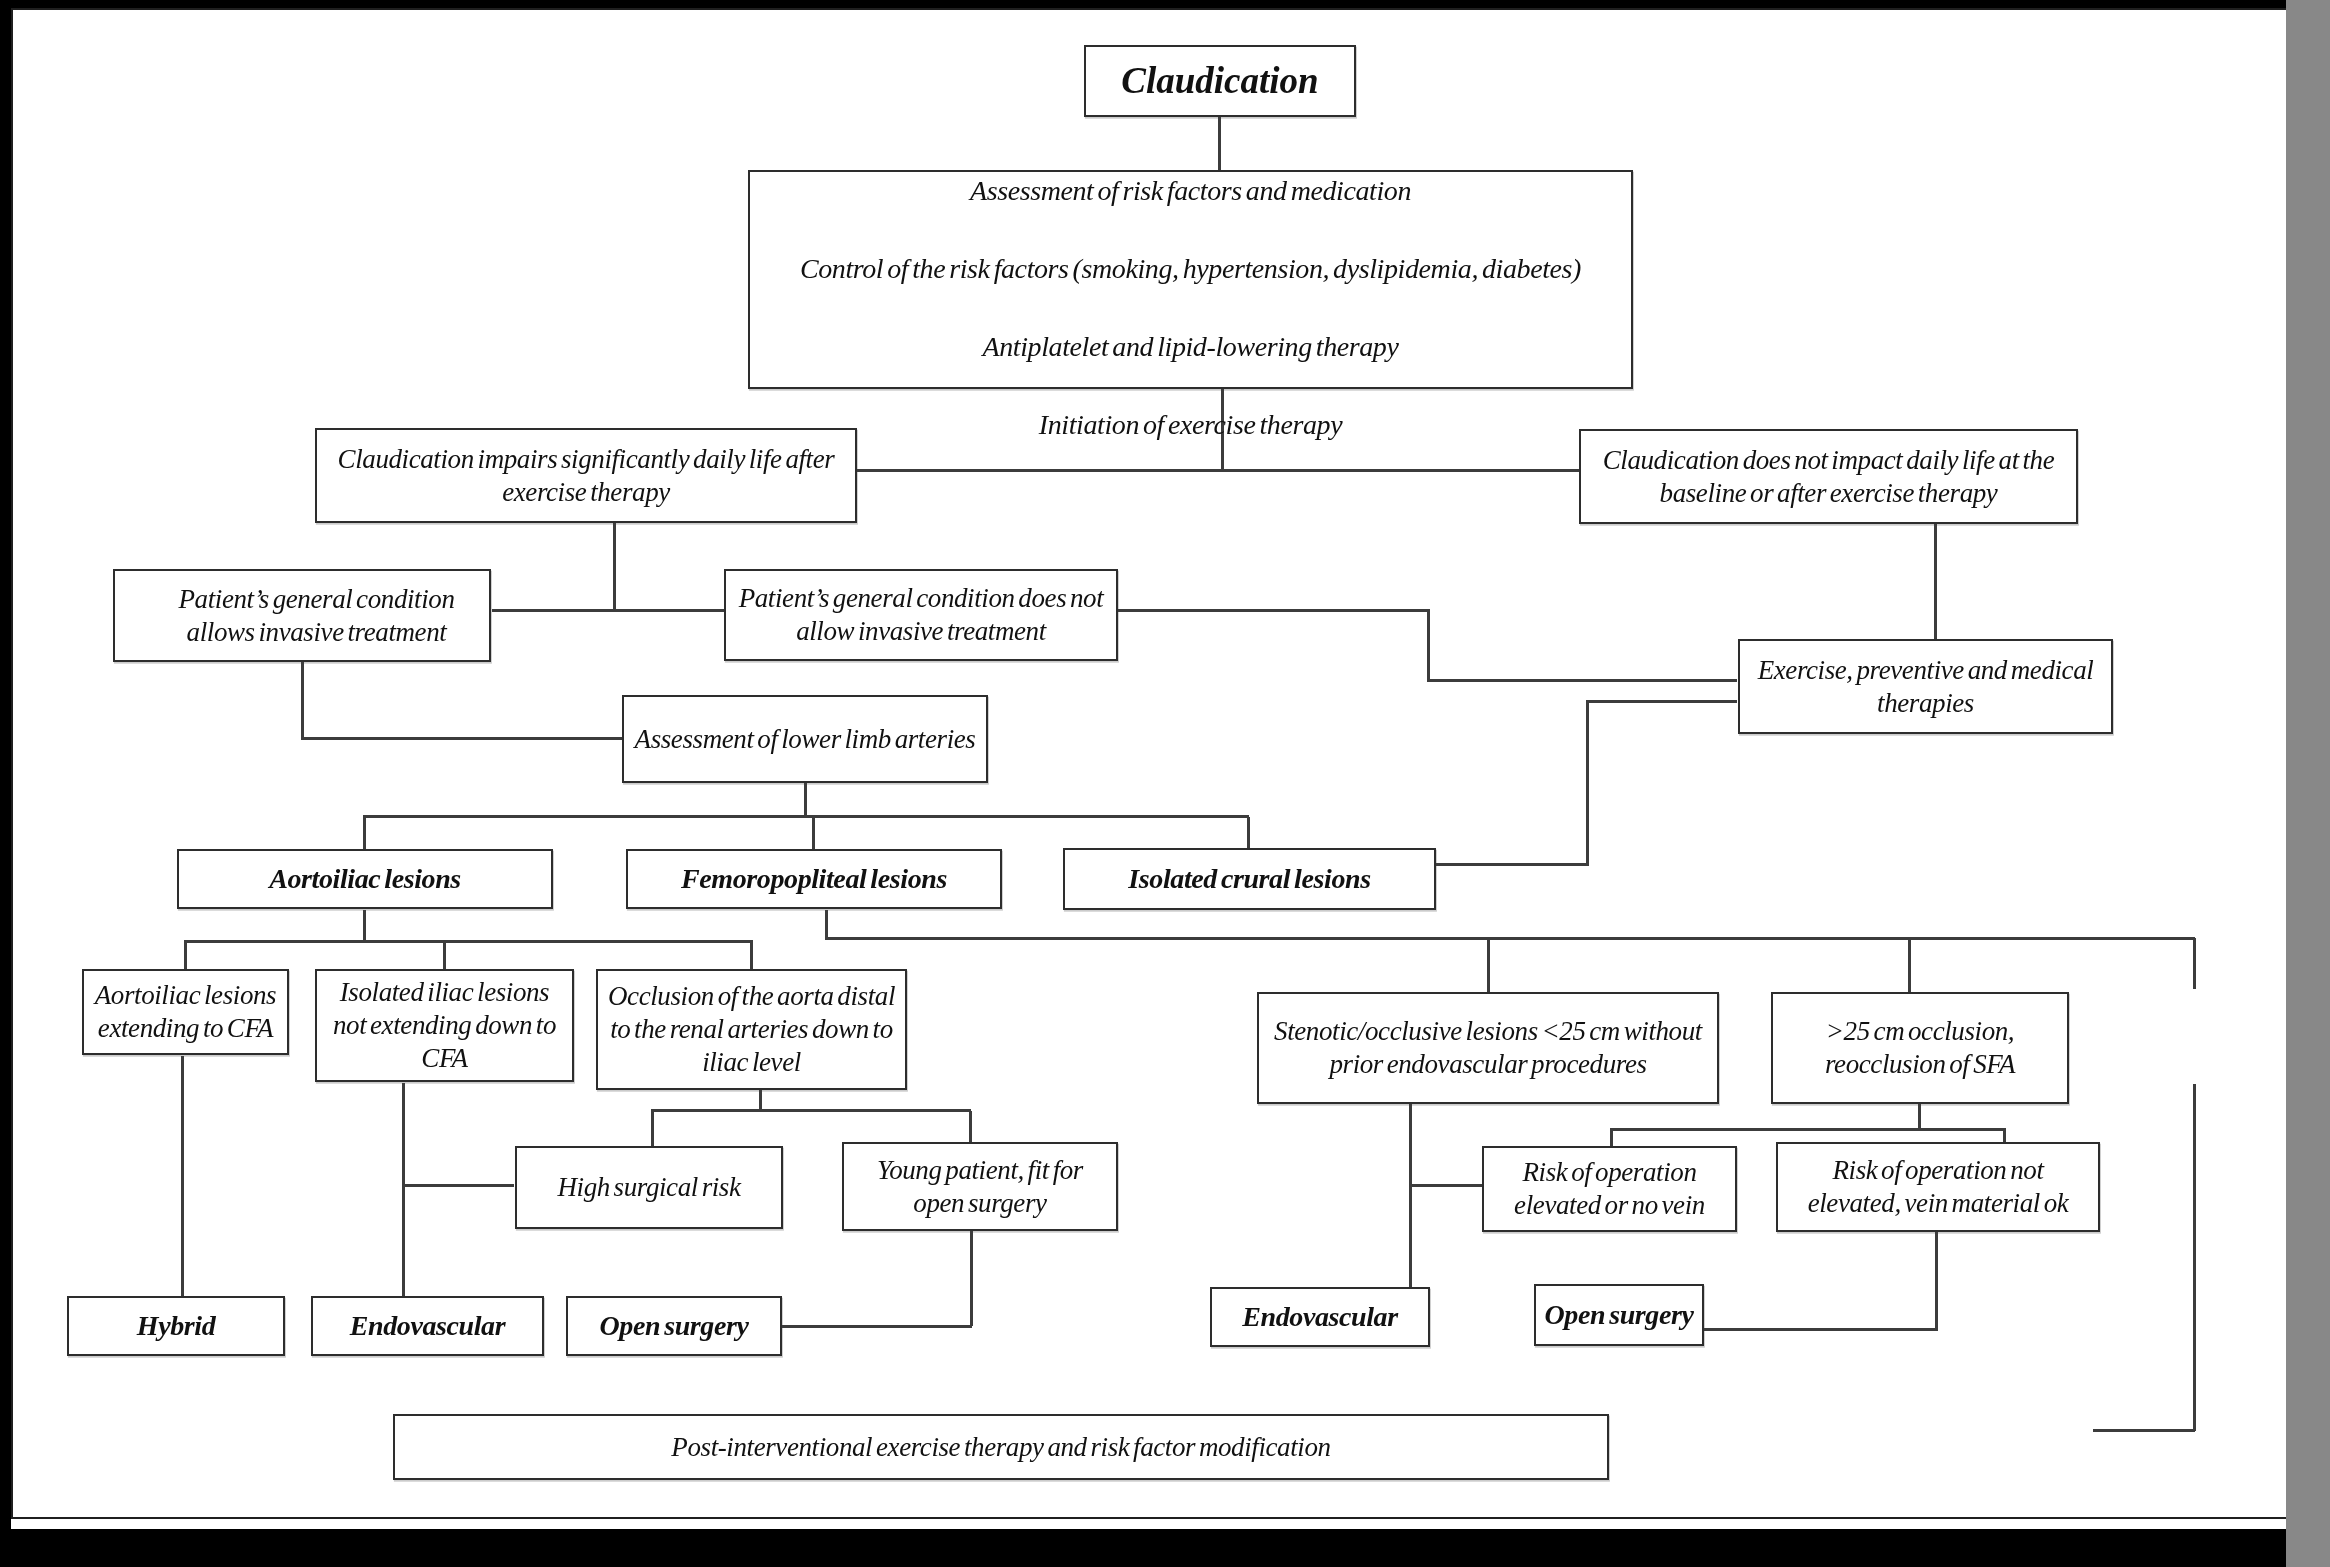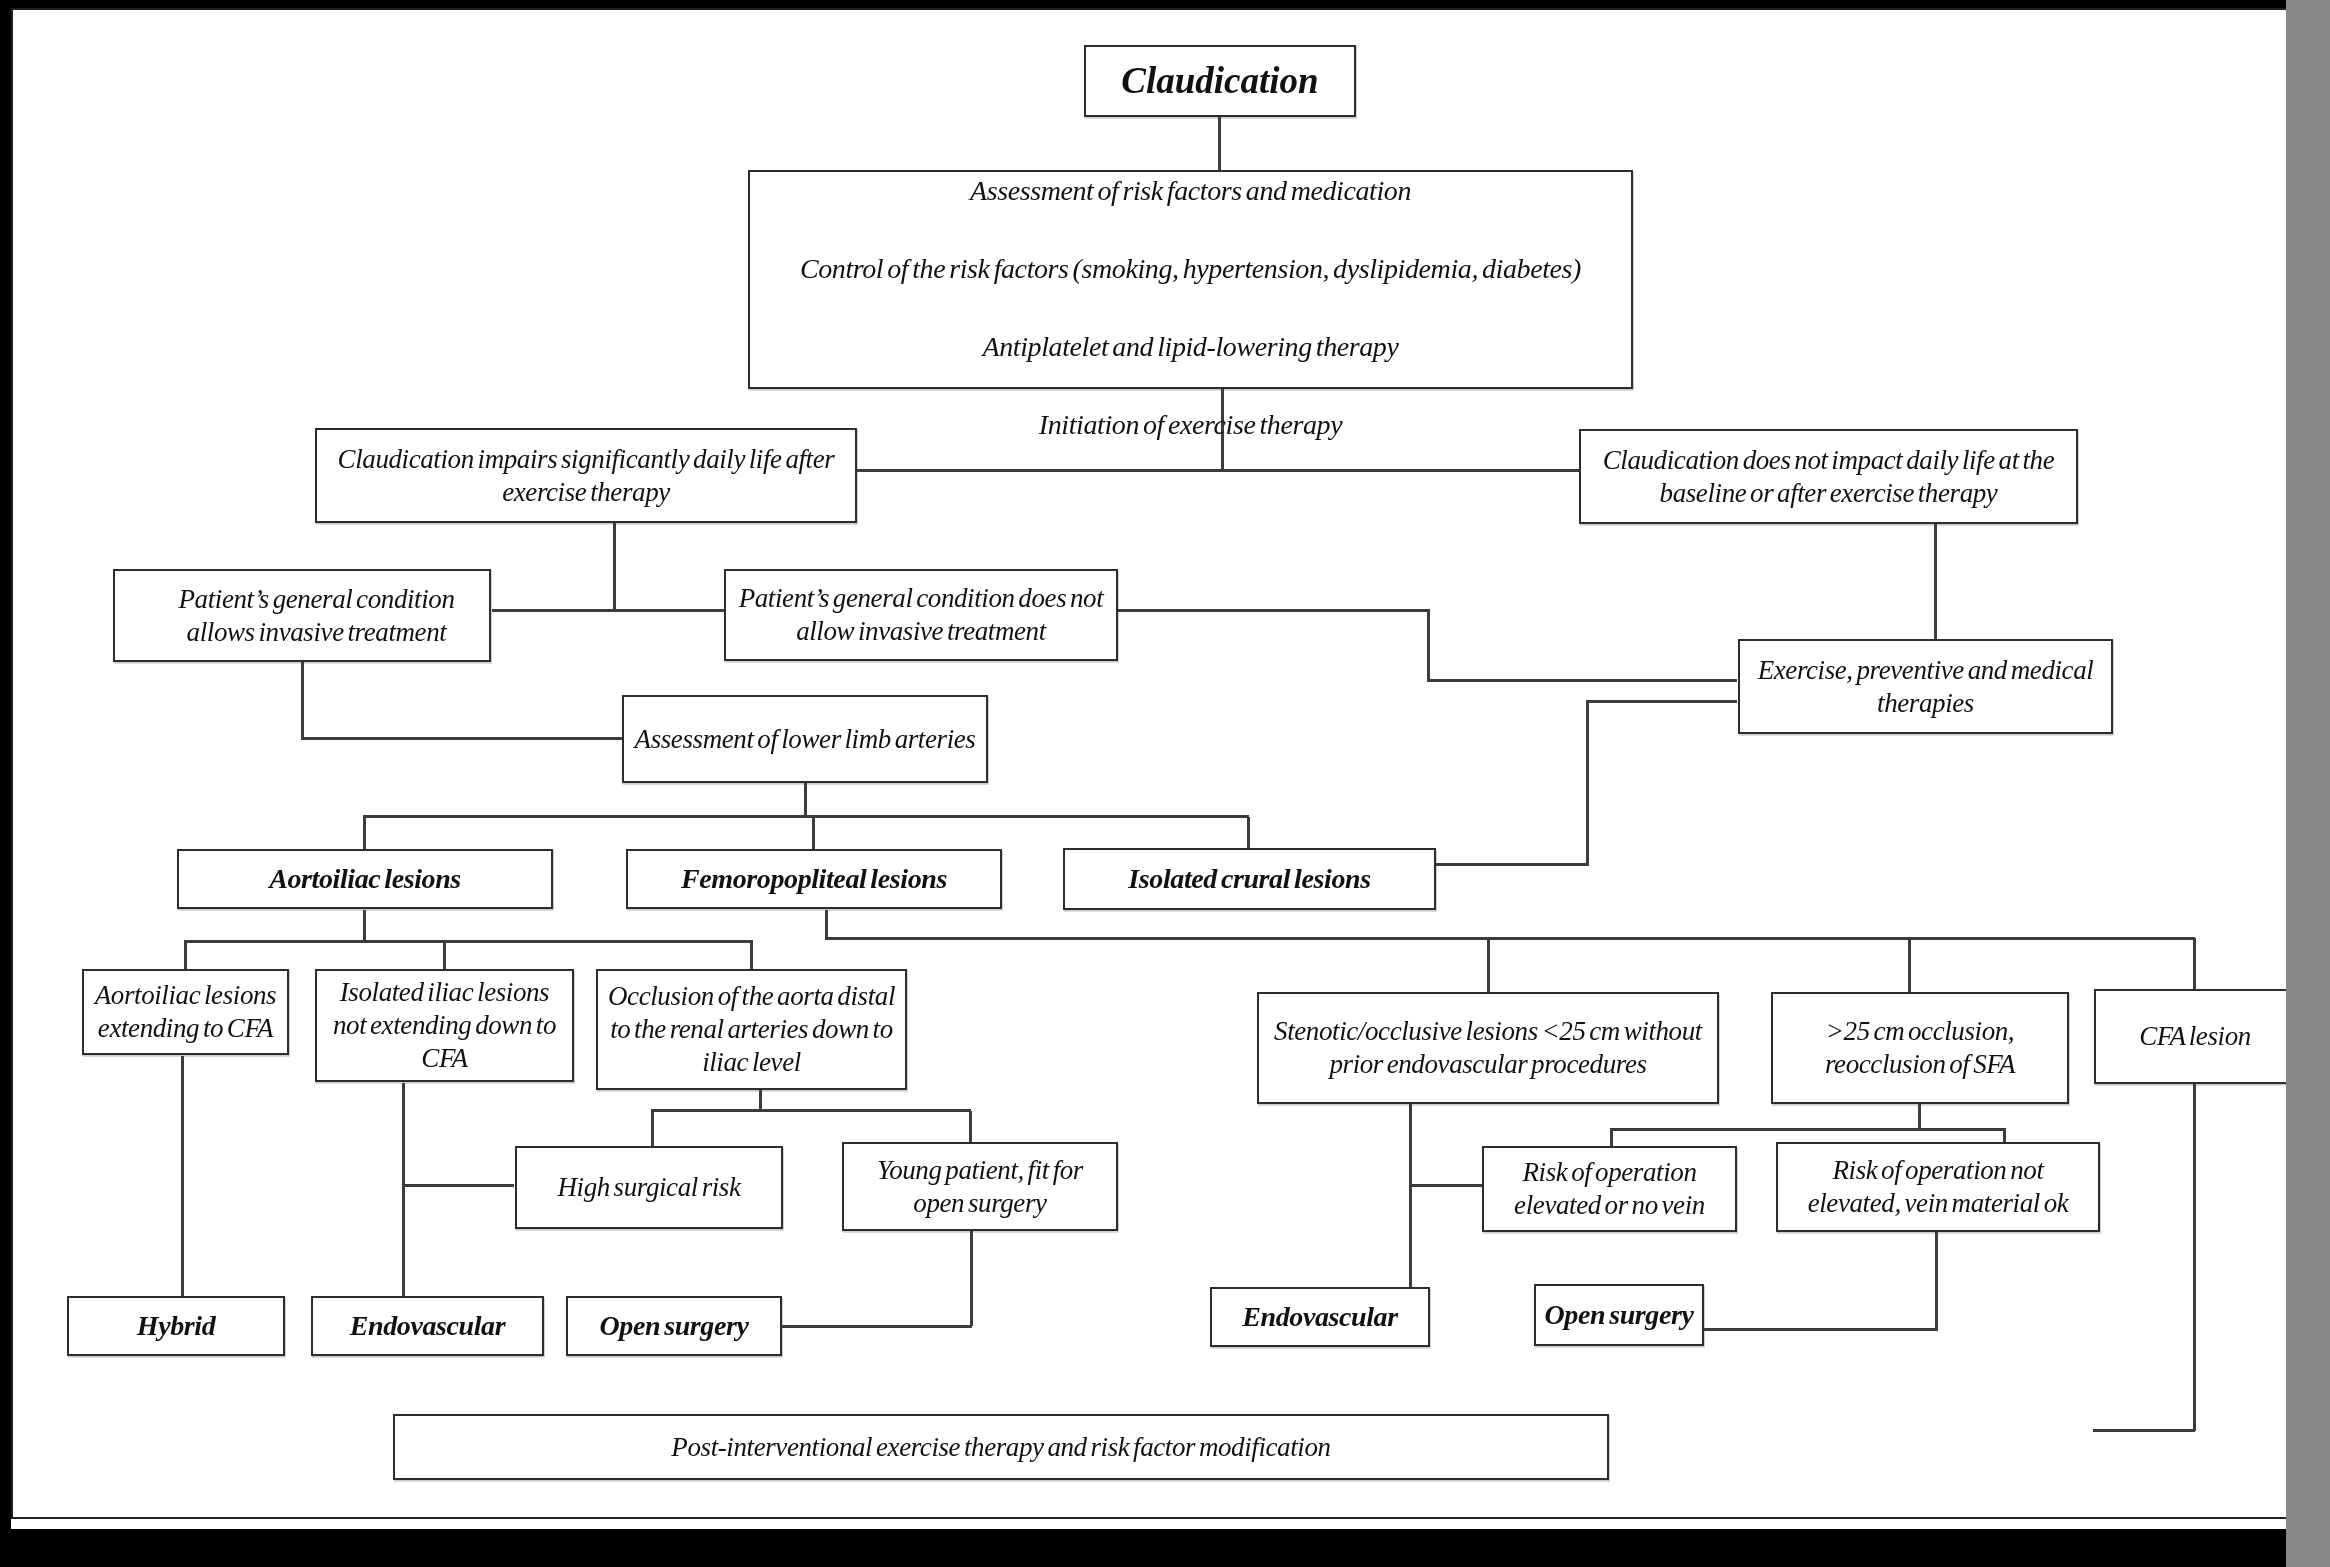--- a/index.html
+++ b/index.html
@@ -123,21 +123,20 @@
 
   <div class="node b" id="n-aortoiliac">Aortoiliac lesions</div>
   <div class="node b" id="n-femoro">Femoropopliteal lesions</div>
   <div class="node b" id="n-crural">Isolated crural lesions</div>
 
   <div class="node" id="n-aortocfa">Aortoiliac lesions extending to CFA</div>
   <div class="node" id="n-iliacnotcfa">Isolated iliac lesions not extending down to CFA</div>
   <div class="node" id="n-occlaorta">Occlusion of the aorta distal to the renal arteries down to iliac level</div>
   <div class="node" id="n-stenotic">Stenotic/occlusive lesions &lt;25 cm without prior endovascular procedures</div>
   <div class="node" id="n-sfaocc">&gt;25 cm occlusion, reocclusion of SFA</div>
-  <div class="node" id="n-cfalesion">CFA lesion</div>
 
   <div class="node" id="n-highrisk">High surgical risk</div>
   <div class="node" id="n-young">Young patient, fit for open surgery</div>
   <div class="node" id="n-riskelev">Risk of operation elevated or no vein</div>
   <div class="node" id="n-risknotelev">Risk of operation not elevated, vein material ok</div>
 
   <div class="node b" id="n-hybridL">Hybrid</div>
   <div class="node b" id="n-endoL">Endovascular</div>
   <div class="node b" id="n-openL">Open surgery</div>
   <div class="node b" id="n-endoR">Endovascular</div>

